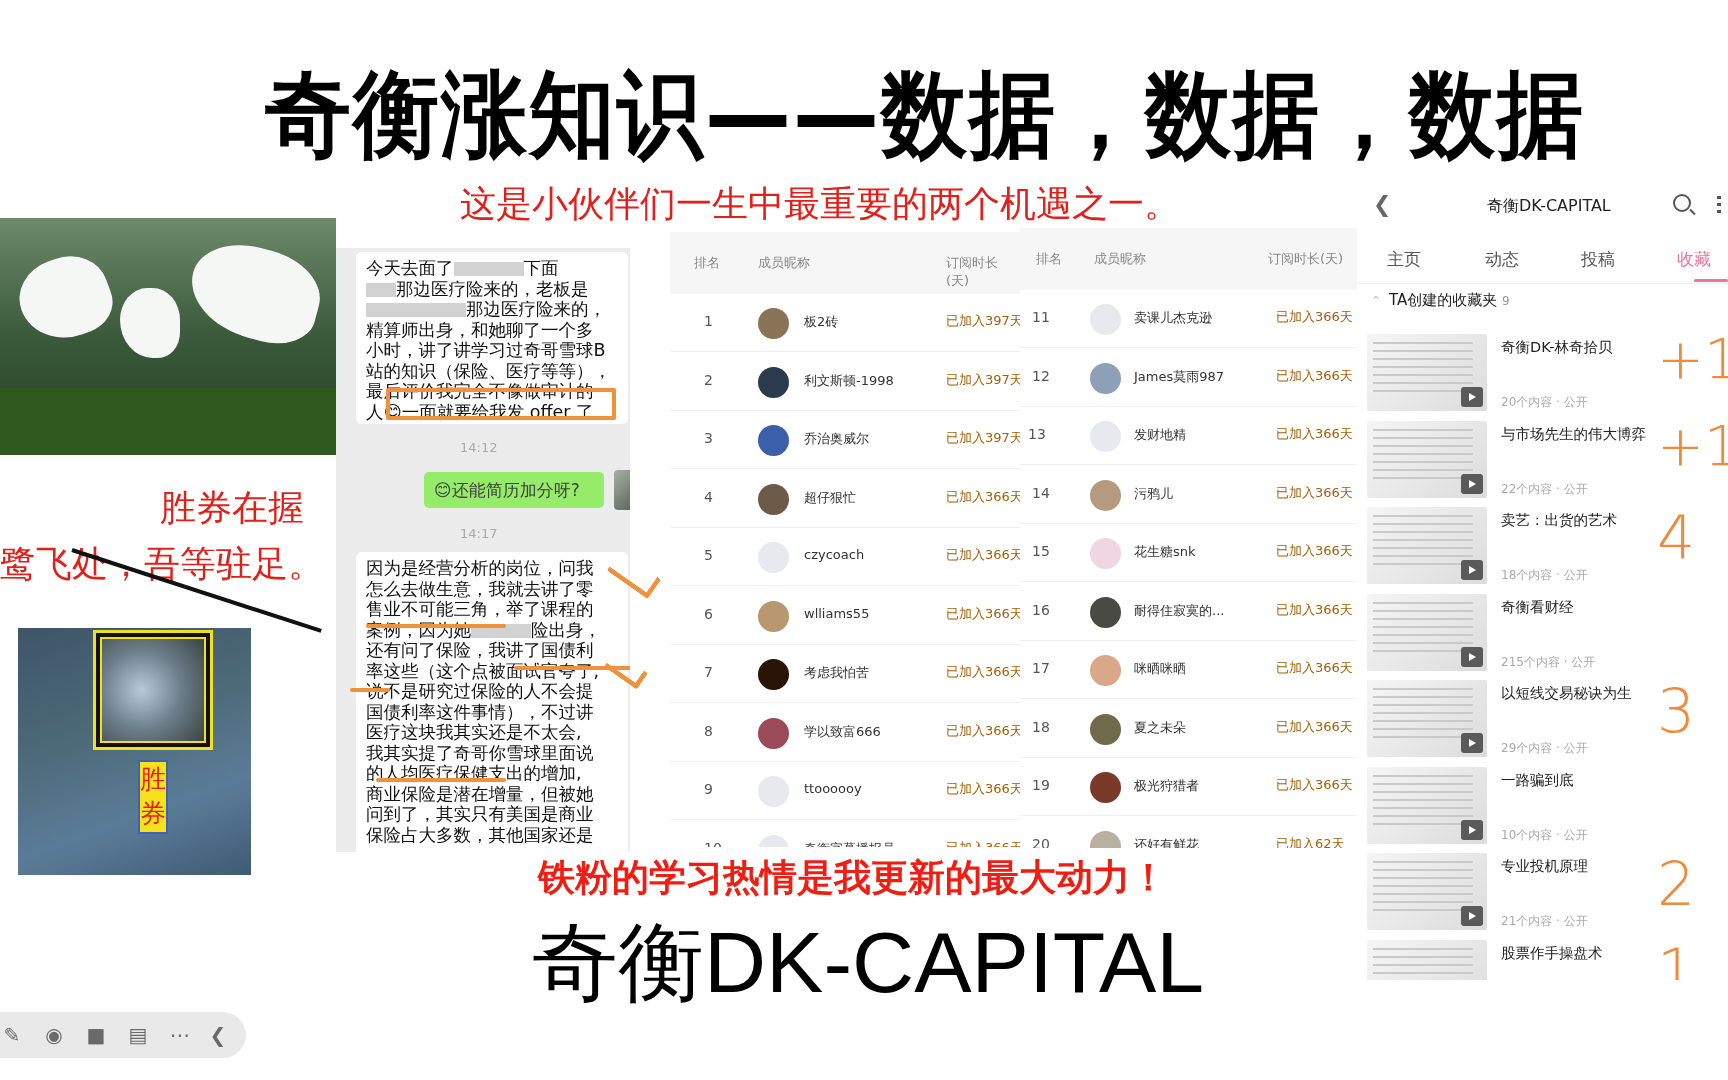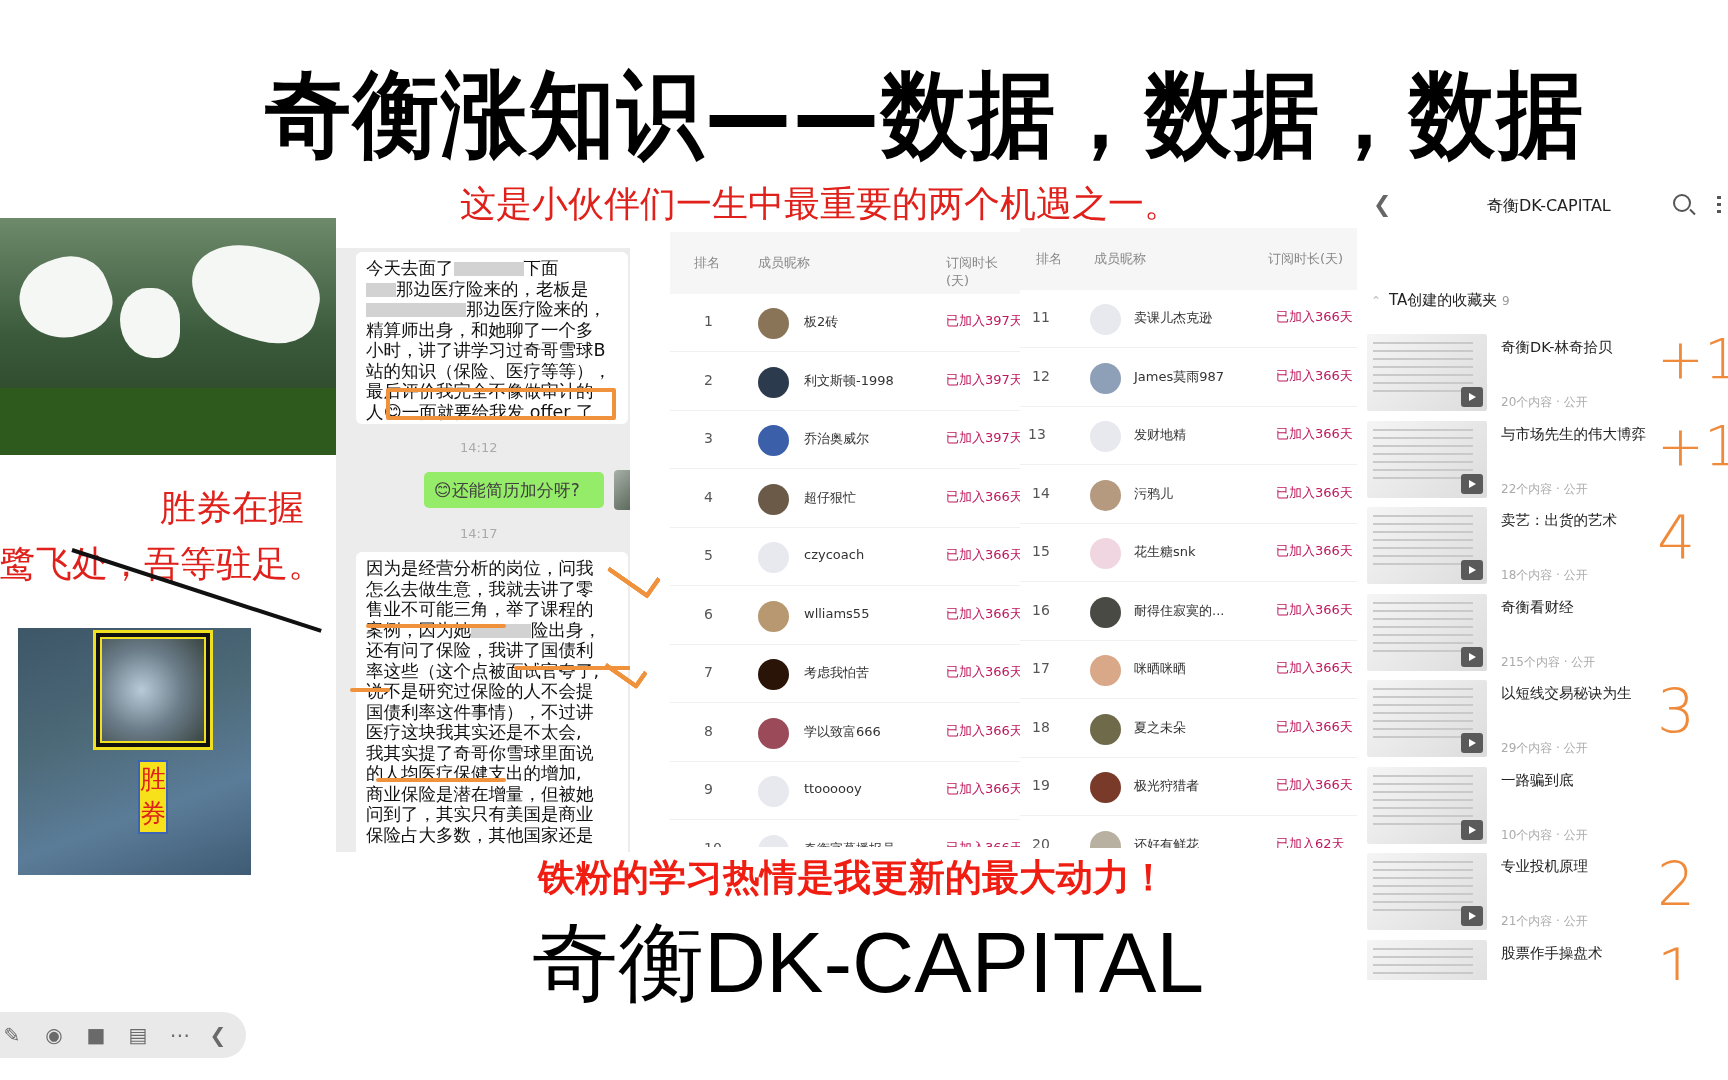--- a/index.html
+++ b/index.html
@@ -36,21 +36,21 @@
   .check { position: absolute; border-left: 5px solid #f0913c; border-bottom: 5px solid #f0913c; border-radius: 3px; transform: rotate(-55deg); }
 
   
   .board { background: #fff; overflow: hidden; }
   .board .head { position: absolute; left: 0; top: 0; width: 100%; height: 62px; background: #f6f6f6; font-size: 13px; color: #888; }
   .board .head span { position: absolute; top: 22px; }
   .board .row { position: absolute; left: 0; width: 100%; height: 58px; border-bottom: 1px solid #f0f0f0; }
   .board .row .rank { position: absolute; top: 19px; font-size: 14px; color: #555; }
   .board .row .av { position: absolute; top: 14px; width: 31px; height: 31px; border-radius: 50%; background: #e7e9ee; }
   .board .row .name { position: absolute; top: 19px; font-size: 13px; color: #333; white-space: nowrap; }
-  .board .row .days { position: absolute; top: 18px; font-size: 13px; color: #be185d; white-space: nowrap; text-align: center; }
+  .board .row .days { position: absolute; top: 18px; font-size: 13px; color: #a16207; white-space: nowrap; text-align: center; }
 
   
   .bili { left: 1357px; top: 180px; width: 371px; height: 800px; background: #fff; overflow: hidden; }
   .bili .top { position: absolute; left: 0; top: 0; width: 100%; height: 52px; }
   .bili .back { position: absolute; left: 16px; top: 12px; font-size: 22px; color: #666; }
   .bili .title { position: absolute; left: 130px; top: 16px; font-size: 16px; color: #222; }
   .bili .search { position: absolute; left: 316px; top: 14px; width: 18px; height: 18px; border: 2px solid #555; border-radius: 50%; }
   .bili .search::after { content: ""; position: absolute; left: 14px; top: 15px; width: 7px; height: 2px; background: #555; transform: rotate(45deg); }
   .bili .more { position: absolute; left: 360px; top: 14px; width: 4px; height: 22px; background: radial-gradient(circle, #555 1.8px, transparent 2px) 0 0/4px 7px repeat-y; }
   .bili .tabs { position: absolute; left: 0; top: 58px; width: 100%; height: 46px; border-bottom: 1px solid #eee; }
@@ -275,20 +275,27 @@
     </div>
 </div>
 
 <div class="abs bili">
   <div class="top">
     <span class="back">❮</span>
     <span class="title">奇衡DK-CAPITAL</span>
     <span class="search"></span>
     <span class="more"></span>
   </div>
+  <div class="tabs">
+    <span class="tab" style="left:30px;">主页</span>
+    <span class="tab" style="left:128px;">动态</span>
+    <span class="tab" style="left:224px;">投稿</span>
+    <span class="tab active" style="left:320px;">收藏</span>
+    <span class="tab-line"></span>
+  </div>
   <div class="fav-head">
     <span class="caret">⌃</span><span>TA创建的收藏夹</span>
     <span class="count">9</span>
   </div>
   <div id="fav-list">
       <div class="fav" style="top: 154px; padding-left: 7px;">
         <div class="thumb">
           <div class="lines"></div>
           <div class="play"></div>
         </div>

